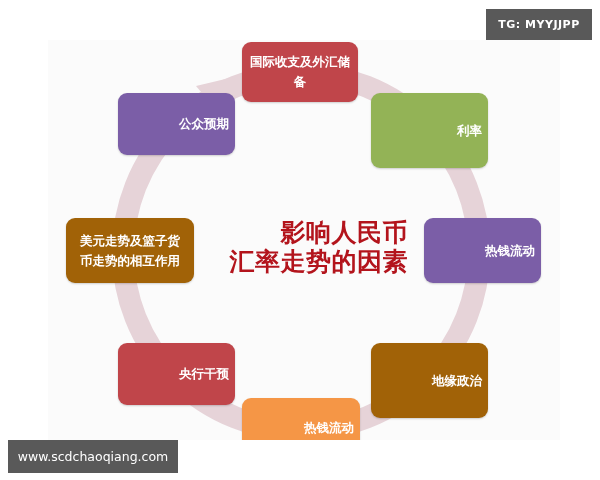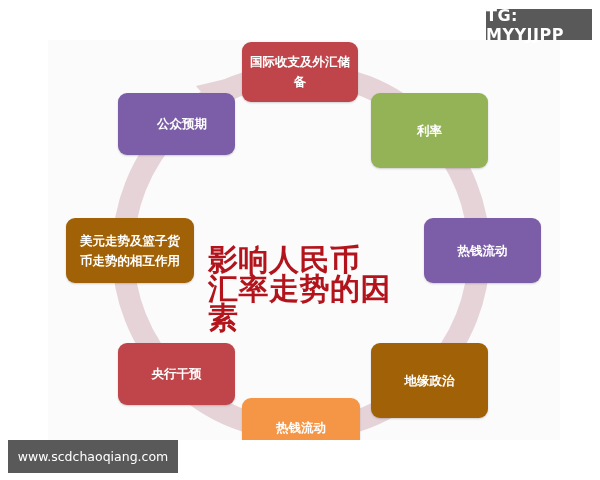--- a/index.html
+++ b/index.html
@@ -9,35 +9,35 @@
       font-family: "DejaVu Sans", "Liberation Sans", sans-serif;
     }
     .canvas {
       position: absolute; left: 48px; top: 40px; width: 512px; height: 400px;
       background: #fbfbfb; overflow: hidden;
     }
     .ring { position: absolute; left: 0; top: 0; }
     .box {
       position: absolute; border-radius: 9px;
       color: #ffffff; font-weight: bold;
-      display: flex; align-items: center; justify-content: center; text-align: center;
+      display: flex; align-items: center; justify-content: flex-end; text-align: center;
       font-size: 12.5px; line-height: 20px; box-sizing: border-box; padding: 0 6px;
       box-shadow: 0 1px 2px rgba(0,0,0,0.18);
     }
     .center-title {
       position: absolute; left: 200px; top: 216px; width: 200px;
-      text-align: left; color: #b3141c; font-weight: bold;
-      font-size: 30px; line-height: 29px; letter-spacing: 0.5px; margin-top: 27px;
+      text-align: right; color: #b3141c; font-weight: bold;
+      font-size: 25px; line-height: 29px; letter-spacing: 0.5px;
     }
     .badge {
       position: absolute; background: #595959; color: #ffffff;
       display: flex; align-items: center; justify-content: center;
       font-family: "DejaVu Sans", sans-serif;
     }
-    .badge.tg { left: 486px; top: 9px; width: 106px; height: 31px; font-size: 16px; font-weight: bold; letter-spacing: 0.5px; }
+    .badge.tg { left: 486px; top: 9px; width: 106px; height: 31px; font-size: 11px; font-weight: bold; letter-spacing: 0.5px; }
     .badge.url { left: 8px; top: 440px; width: 170px; height: 33px; font-size: 12.5px; }
   </style>
 </head>
 <body>
 
 <div class="canvas">
   <svg class="ring" width="512" height="400" viewBox="0 0 512 400">
 
     <circle cx="253" cy="212" r="178" fill="none" stroke="#e6d3d8" stroke-width="22"></circle>
 

